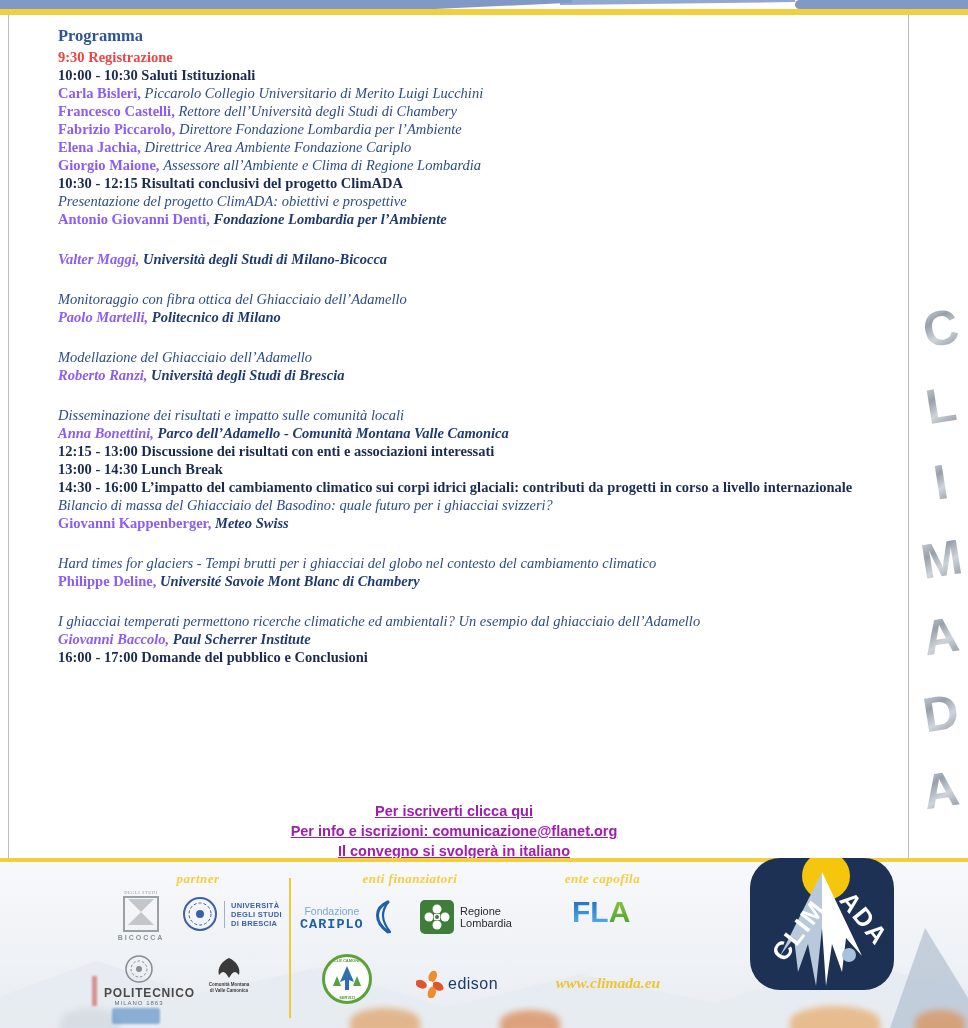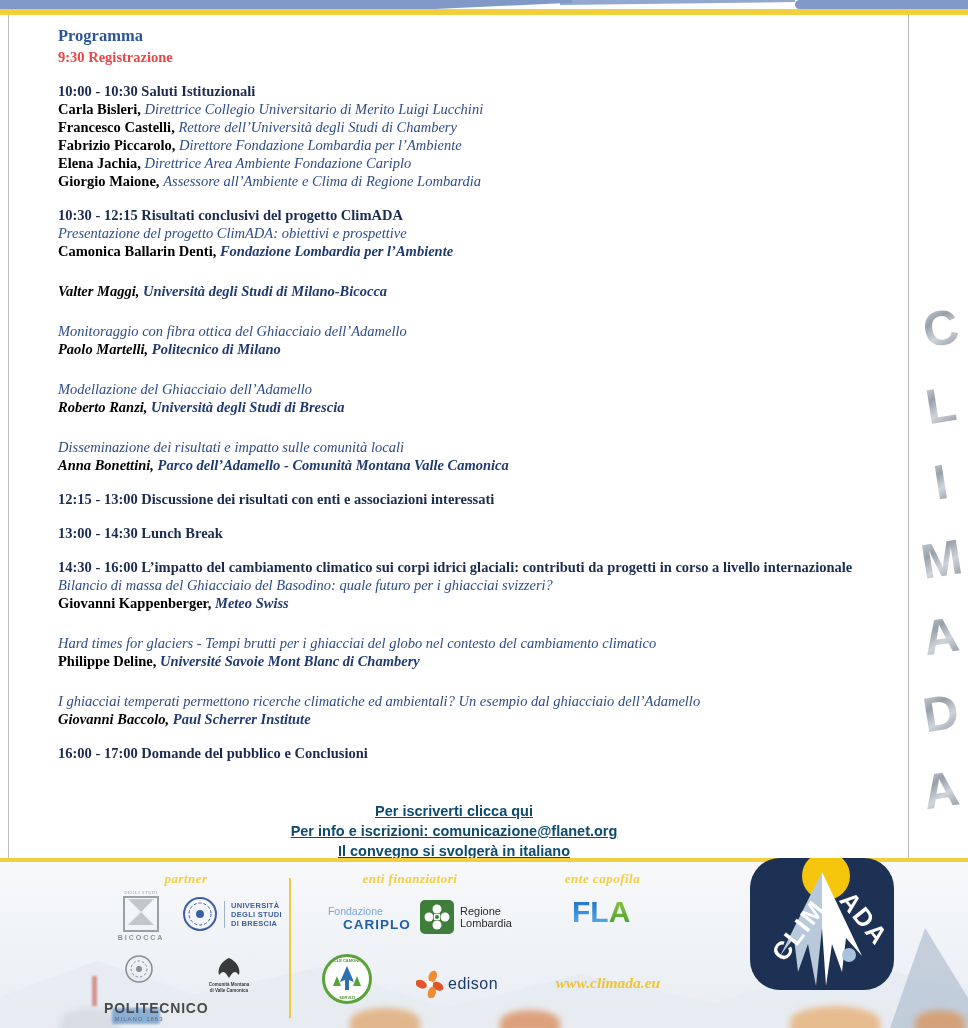--- a/index.html
+++ b/index.html
@@ -15,86 +15,86 @@
   .bar-yellow{position:absolute;left:0;top:9px;width:968px;height:6px;background:#f2cf3c;}
   .bar-blue-right{position:absolute;left:795px;top:0;width:173px;height:9px;background:#8099c7;border-radius:5px 0 0 5px;}
   .page-border{position:absolute;top:15px;width:1px;height:843px;background:#b9bdc2;}
   .pb-left{left:8px;} .pb-right{left:908px;}
 
   
   .program{position:absolute;left:58px;top:26px;width:834px;color:#203a6e;}
   .line{font-size:14.5px;line-height:18px;}
   .prog-heading{font-size:16.5px;line-height:20px;font-weight:bold;color:#2e5597;margin-bottom:2px;}
   .reg{font-weight:bold;color:#ef4444;}
-  .sec{margin-top:16px;font-weight:bold;color:#1b2b50;}
+  .sec{margin-top:0;font-weight:bold;color:#1b2b50;}
   .speakers{margin-top:0;}
-  .sp-name{font-weight:bold;color:#000000;}
+  .sp-name{font-weight:bold;color:#8b5cf6;}
   .sp-role{font-style:italic;color:#2d4c88;}
   .talk{margin-top:22px;}
   .talk.first{margin-top:0;}
   .talk-title{font-style:italic;color:#2d4c88;}
   .n-roman{font-style:normal;}
   .n-italic{font-style:italic;}
   .aff{font-style:italic;font-weight:bold;color:#1f3a70;}
 
   
   .links{position:absolute;left:30px;top:801px;width:848px;text-align:center;
     font-family:"Liberation Sans",sans-serif;}
   .links a{display:block;font-size:14.5px;line-height:20px;font-weight:bold;
-    color:#0c4a6e;}
+    color:#a21caf;}
 
   
   .footer{position:absolute;left:0;top:858px;width:968px;height:170px;
     background:linear-gradient(180deg,#f8f9fb 0%,#eff2f6 55%,#e8ecf1 100%);overflow:hidden;}
   .footer-yellow{position:absolute;left:0;top:0;width:968px;height:4px;background:#f2cf3c;z-index:2;}
   .mtn1{position:absolute;left:0;top:58px;width:968px;height:112px;background:#e6ebf1;opacity:.85;
     clip-path:polygon(0 100%,0 72%,10% 40%,20% 70%,33% 46%,46% 82%,60% 52%,74% 78%,87% 38%,100% 66%,100% 100%);}
   .mtn2{position:absolute;left:890px;top:70px;width:78px;height:100px;background:#b9c6d4;opacity:.8;
     clip-path:polygon(45% 0,100% 70%,100% 100%,0 100%);}
   .tent{position:absolute;border-radius:50% 50% 10% 10%;filter:blur(3px);opacity:.65;}
   .t1{left:350px;top:150px;width:70px;height:26px;background:#e09a57;}
   .t2{left:500px;top:152px;width:60px;height:24px;background:#d97b3f;}
   .t3{left:790px;top:148px;width:90px;height:30px;background:#e8a35c;}
   .t4{left:915px;top:152px;width:50px;height:24px;background:#de8b46;}
   .t5{left:60px;top:150px;width:60px;height:26px;background:#cfd6dd;}
   .flag{position:absolute;left:92px;top:118px;width:5px;height:30px;background:#c43b2f;opacity:.5;filter:blur(1px);}
   .bluebox{position:absolute;left:112px;top:150px;width:48px;height:16px;background:#3f7fc1;opacity:.55;filter:blur(1px);border-radius:2px;}
 
   .flabel{position:absolute;top:13px;font-size:13px;font-weight:bold;font-style:italic;
     color:#f5ce3e;letter-spacing:.5px;text-align:center;font-family:"Liberation Serif",serif;}
-  .fl-partner{left:116px;width:140px;}
+  .fl-partner{left:128px;width:140px;}
   .fl-funders{left:330px;width:160px;}
   .fl-lead{left:530px;width:145px;}
   .fdivider{position:absolute;left:289px;top:20px;width:2px;height:140px;background:#f0c93c;}
 
   .logo{position:absolute;text-align:center;}
   
   .lg-bicocca{left:112px;top:32px;width:58px;}
   .bic-top{font-size:4.5px;color:#9aa0a5;letter-spacing:.5px;}
   .bic-sq{width:32px;height:32px;border:2px solid #9aa0a5;margin:1px auto 2px;}
   .bic-cap{font-size:7px;font-weight:bold;color:#8d9297;letter-spacing:2px;font-family:"Liberation Sans",sans-serif;}
   
   .lg-brescia{left:182px;top:38px;width:105px;display:flex;align-items:center;gap:6px;text-align:left;}
   .bre-text{border-left:1px solid #9fb0cc;padding-left:6px;font-family:"Liberation Sans",sans-serif;
     font-size:7.5px;line-height:9px;color:#3c5fa5;font-weight:bold;letter-spacing:.3px;}
   
   .lg-cariplo{left:300px;top:42px;width:110px;display:flex;align-items:center;gap:4px;text-align:left;}
   .car-f{font-family:"Liberation Sans",sans-serif;font-size:10.5px;color:#7aa7d9;line-height:12px;}
-  .car-c{font-family:Liberation Sans, sans-serif;font-size:13.5px;color:#1f5fa8;font-weight:bold;letter-spacing:1px;line-height:15px;margin-left:43px;}
+  .car-c{font-family:Liberation Mono, monospace;font-size:13.5px;color:#1f5fa8;font-weight:bold;letter-spacing:1px;line-height:15px;}
   
   .lg-regione{left:420px;top:42px;width:110px;display:flex;align-items:center;gap:6px;text-align:left;}
   .reg-sq{width:34px;height:34px;background:#3e7d3a;border-radius:5px;position:relative;flex:0 0 auto;}
   .reg-text{font-family:"Liberation Sans",sans-serif;font-size:11px;line-height:12px;color:#2b2b2b;}
   
   .lg-fla{left:572px;top:38px;width:80px;font-family:"Liberation Sans",sans-serif;font-weight:bold;font-size:30px;line-height:32px;text-align:left;}
   .fla-fl{background:linear-gradient(180deg,#1565c0,#5bb6ec);-webkit-background-clip:text;background-clip:text;color:transparent;}
   .fla-a{background:linear-gradient(180deg,#9ccb3b,#3f9b35);-webkit-background-clip:text;background-clip:text;color:transparent;}
   
   .lg-poli{left:104px;top:96px;width:70px;}
-  .poli-l1{font-family:"Liberation Sans",sans-serif;font-size:14px;font-weight:bold;color:#4a4a4a;letter-spacing:.8px;margin-top:16px;}
+  .poli-l1{font-family:"Liberation Sans",sans-serif;font-size:12px;font-weight:bold;color:#4a4a4a;letter-spacing:.8px;margin-top:2px;}
   .poli-l2{font-family:"Liberation Sans",sans-serif;font-size:6px;color:#6a6a6a;letter-spacing:1px;}
   
   .lg-com{left:200px;top:98px;width:58px;}
   .com-txt{font-family:"Liberation Sans",sans-serif;font-size:4.5px;line-height:5.5px;color:#3a3a3a;font-weight:bold;}
   
   .lg-vcs{left:322px;top:96px;width:48px;}
   .vcs-circle{width:44px;height:44px;border-radius:50%;background:#ffffff;border:3px solid #5aa339;
     margin:0 auto;position:relative;overflow:hidden;}
   .vcs-t1{position:absolute;top:1px;left:0;width:100%;font-size:4px;color:#4f9c38;font-weight:bold;font-family:"Liberation Sans",sans-serif;}
   .vcs-t2{position:absolute;bottom:1px;left:0;width:100%;font-size:4px;color:#4f9c38;font-weight:bold;font-family:"Liberation Sans",sans-serif;}
@@ -135,31 +135,31 @@
 <div class="bar-blue-right"></div>
 <div class="page-border pb-left"></div>
 <div class="page-border pb-right"></div>
 
 <div class="program">
   <div class="prog-heading">Programma</div>
   <div class="line reg">9:30 Registrazione</div>
 
   <div class="line sec">10:00 - 10:30 Saluti Istituzionali</div>
   <div class="speakers">
-    <div class="line"><span class="sp-name">Carla Bisleri,</span> <span class="sp-role">Direttrice Collegio Universitario di Merito Luigi Lucchini</span></div>
+    <div class="line"><span class="sp-name">Carla Bisleri,</span> <span class="sp-role">Piccarolo Collegio Universitario di Merito Luigi Lucchini</span></div>
     <div class="line"><span class="sp-name">Francesco Castelli,</span> <span class="sp-role">Rettore dell’Università degli Studi di Chambery</span></div>
     <div class="line"><span class="sp-name">Fabrizio Piccarolo,</span> <span class="sp-role">Direttore Fondazione Lombardia per l’Ambiente</span></div>
     <div class="line"><span class="sp-name">Elena Jachia,</span> <span class="sp-role">Direttrice Area Ambiente Fondazione Cariplo</span></div>
     <div class="line"><span class="sp-name">Giorgio Maione,</span> <span class="sp-role">Assessore all’Ambiente e Clima di Regione Lombardia</span></div>
   </div>
 
   <div class="line sec">10:30 - 12:15 Risultati conclusivi del progetto ClimADA</div>
   <div class="talk first">
     <div class="line talk-title">Presentazione del progetto ClimADA: obiettivi e prospettive</div>
-    <div class="line"><span class="sp-name n-roman">Camonica Ballarin Denti,</span> <span class="aff">Fondazione Lombardia per l’Ambiente</span></div>
+    <div class="line"><span class="sp-name n-roman">Antonio Giovanni Denti,</span> <span class="aff">Fondazione Lombardia per l’Ambiente</span></div>
   </div>
   <div class="talk">
     <div class="line"><span class="sp-name n-italic">Valter Maggi,</span> <span class="aff">Università degli Studi di Milano-Bicocca</span></div>
   </div>
   <div class="talk">
     <div class="line talk-title">Monitoraggio con fibra ottica del Ghiacciaio dell’Adamello</div>
     <div class="line"><span class="sp-name n-italic">Paolo Martelli,</span> <span class="aff">Politecnico di Milano</span></div>
   </div>
   <div class="talk">
     <div class="line talk-title">Modellazione del Ghiacciaio dell’Adamello</div>

